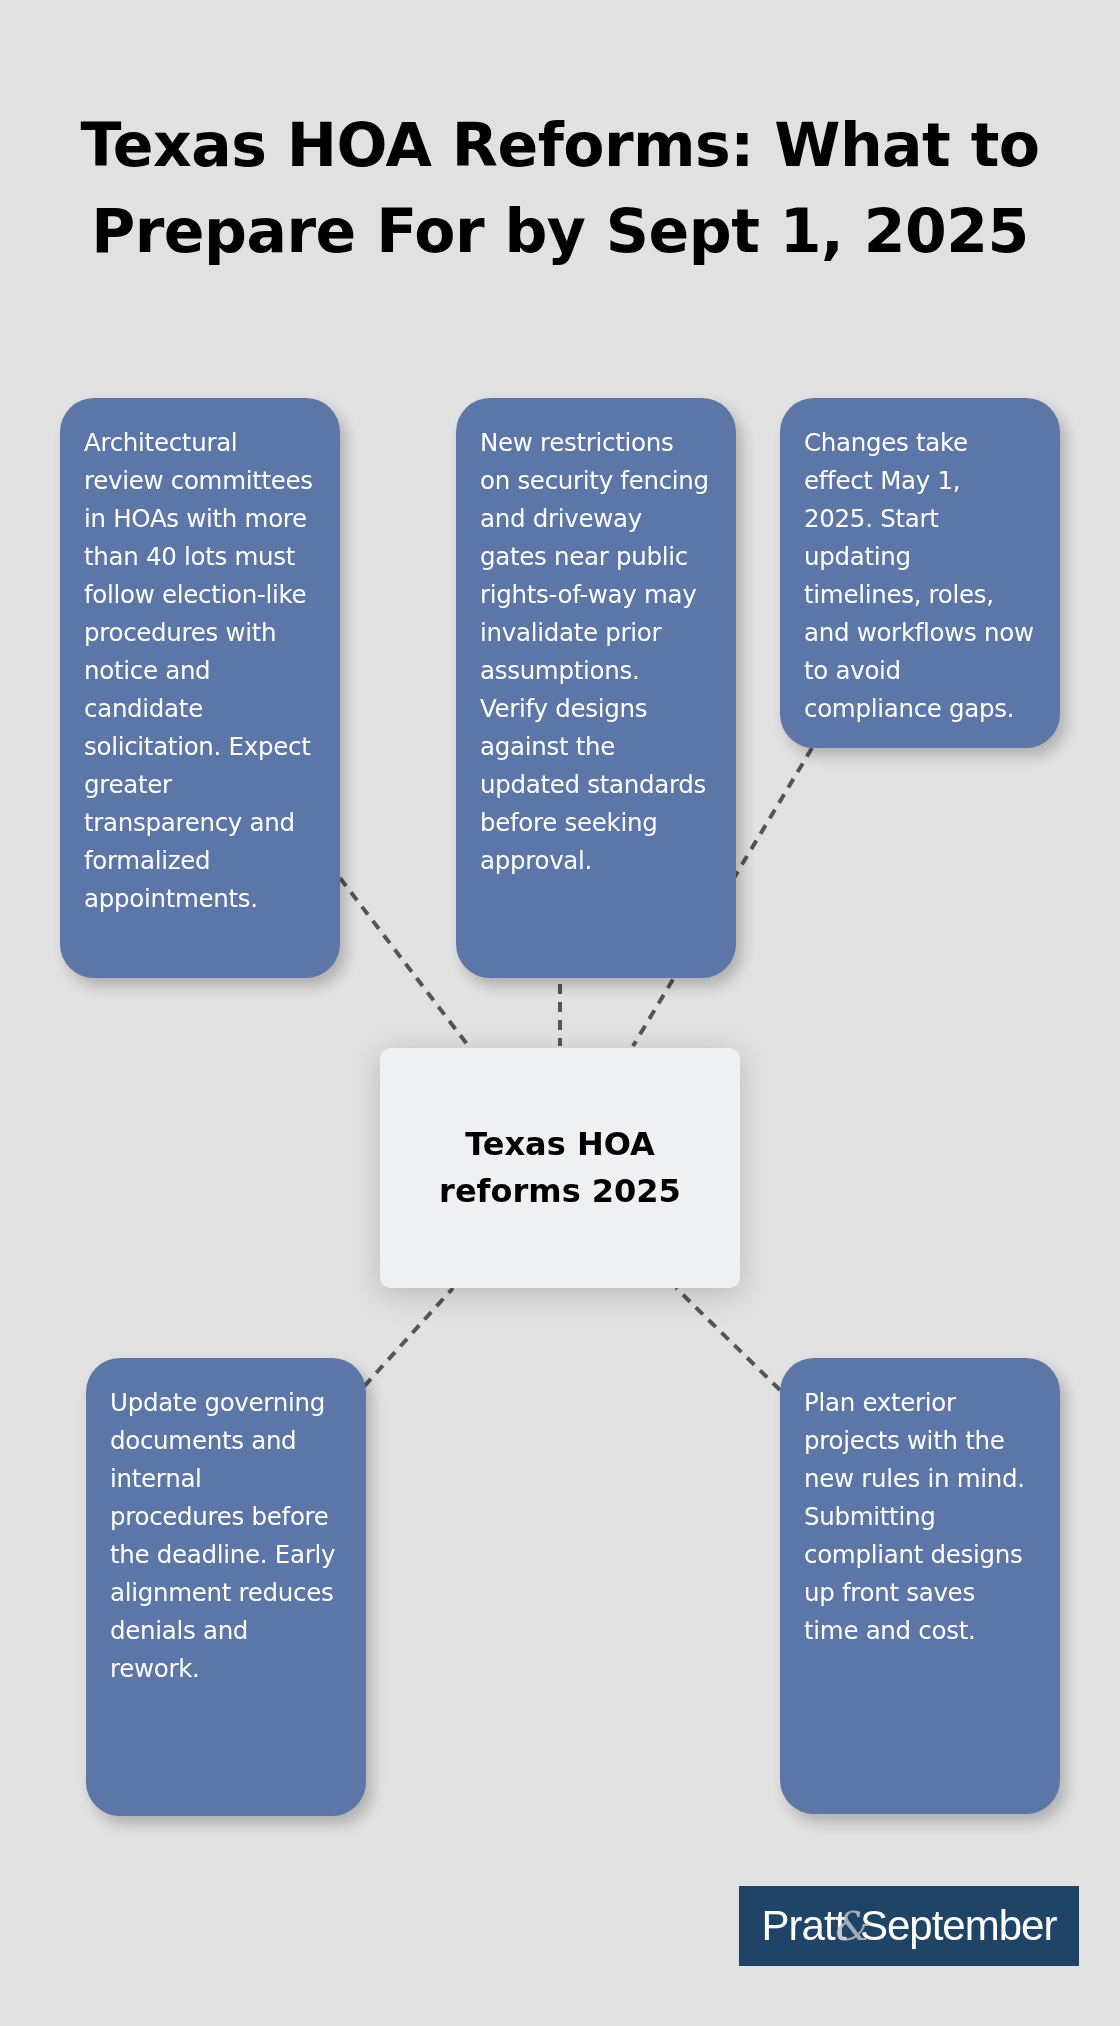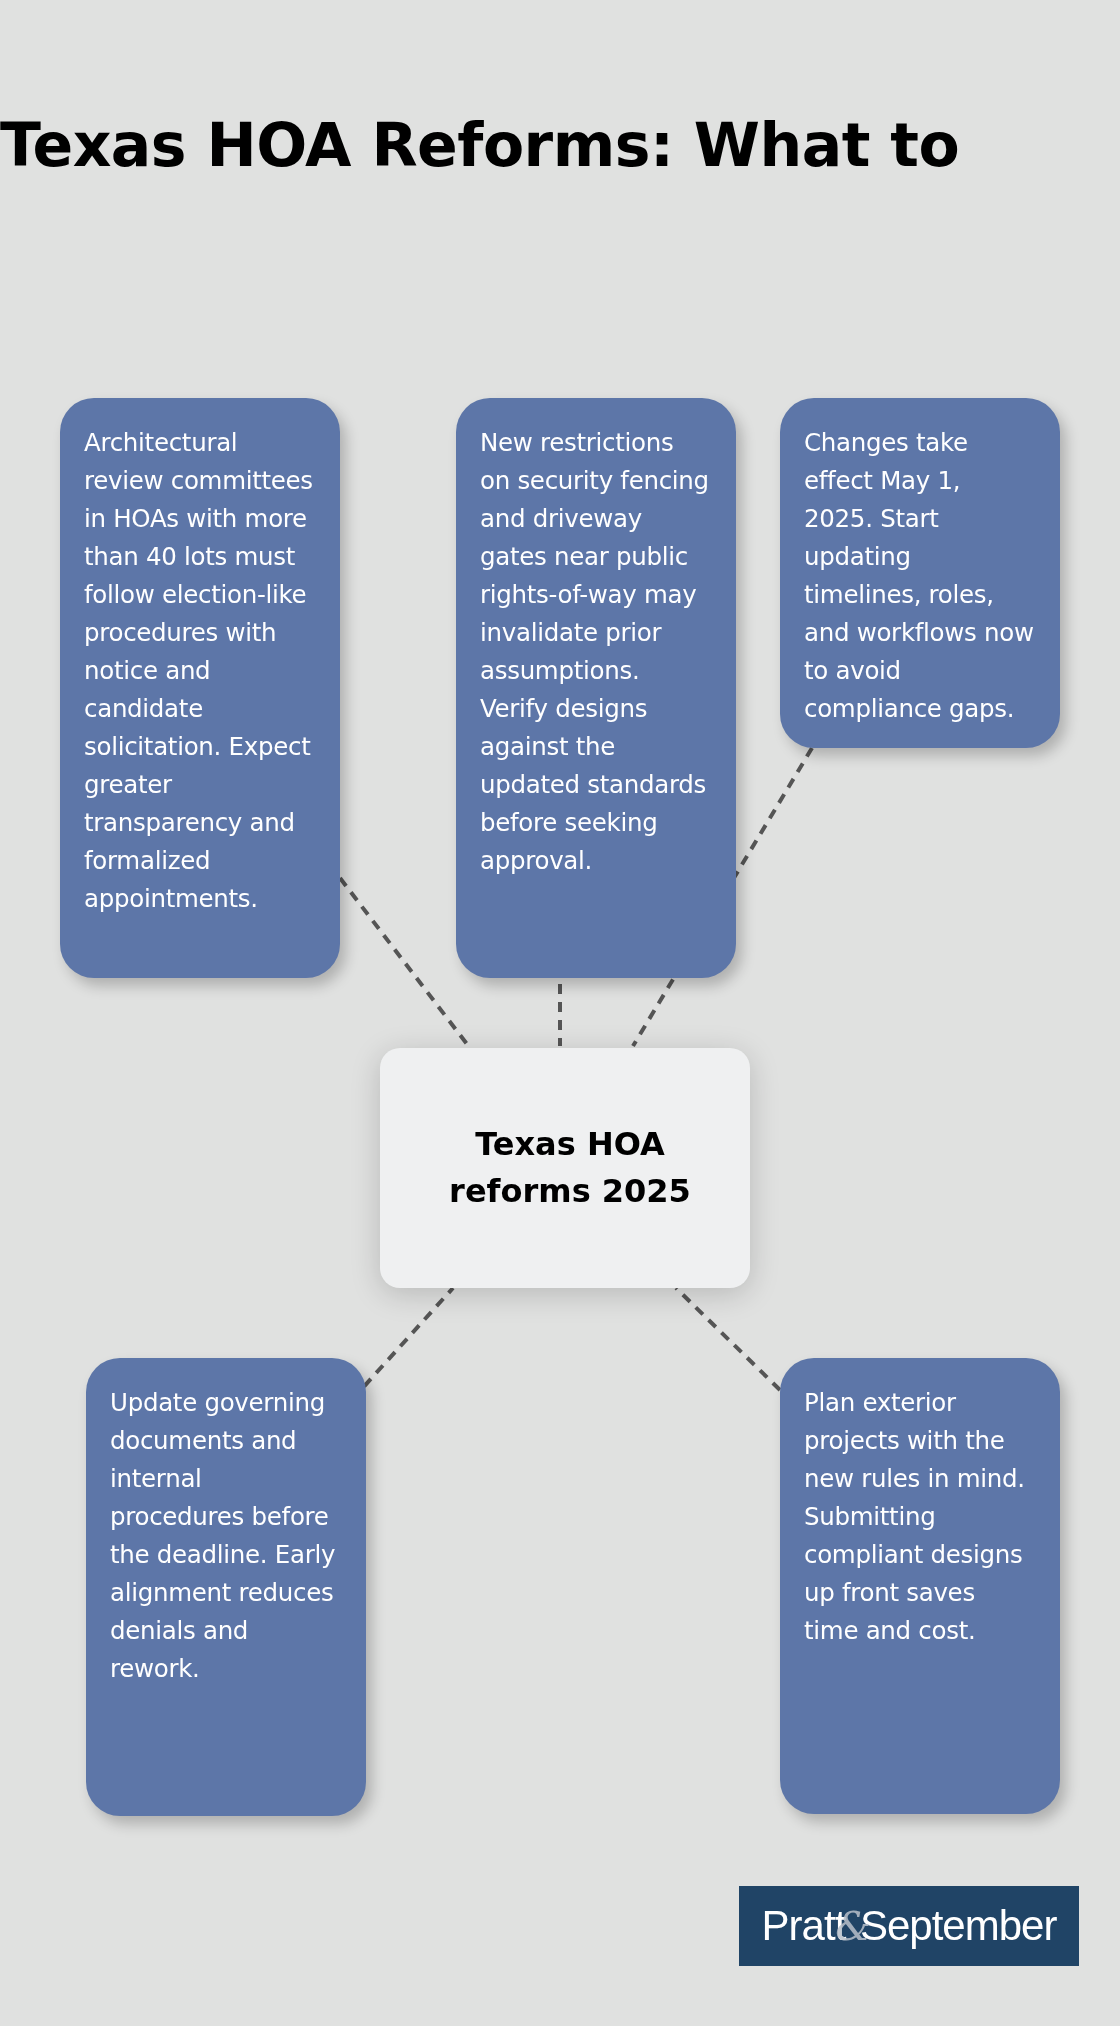--- a/index.html
+++ b/index.html
@@ -5,21 +5,21 @@
   html, body { margin: 0; padding: 0; }
   body {
     width: 1120px; height: 2026px;
     background: #E0E1E0;
     position: relative;
     overflow: hidden;
     font-family: "DejaVu Sans", sans-serif;
   }
   .title {
     position: absolute; left: 0; top: 102px; width: 1120px;
-    text-align: left;
+    text-align: center;
     font-weight: bold;
     font-size: 60px;
     line-height: 86px;
     color: #000;
     letter-spacing: -0.5px;
   }
   .connectors { position: absolute; left: 0; top: 0; width: 1120px; height: 2026px; }
   .card {
     position: absolute;
     width: 280px;
@@ -30,29 +30,28 @@
     padding: 26px 26px 22px 24px;
     color: #FFFFFF;
     font-size: 24.5px;
     line-height: 38px;
     letter-spacing: -0.3px;
   }
   .center {
     position: absolute;
     left: 380px; top: 1048px; width: 360px; height: 240px;
     background: #EFF0F1;
-    border-radius: 20px;
+    border-radius: 10px;
     box-shadow: 0 6px 30px rgba(0,0,0,0.18);
     display: flex; align-items: center; justify-content: center;
     text-align: center;
     font-weight: bold;
     font-size: 32px;
     line-height: 47px;
     color: #000;
-    padding-left: 10px;
   }
   .logo {
     position: absolute;
     left: 720px; top: 1886px; width: 340px; height: 80px;
     background: #204466;
     display: flex; align-items: center; justify-content: center;
     color: #FFFFFF;
     font-family: "Liberation Sans", sans-serif;
     font-size: 42px;
     letter-spacing: -1px;
@@ -65,20 +64,21 @@
     font-size: 40px;
     margin: 0 -10px;
     opacity: 0.85;
   }
 </style>
 </head>
 <body>
 
 <div class="title">
   <div>Texas HOA Reforms: What to</div>
+  <div>Prepare For by Sept 1, 2025</div>
 </div>
 
 <svg class="connectors" viewBox="0 0 1120 2026">
   <g stroke="#555555" stroke-width="4" stroke-dasharray="10 8" fill="none">
     <line x1="340" y1="878" x2="470" y2="1048"></line>
     <line x1="560" y1="984" x2="560" y2="1046"></line>
     <line x1="812" y1="748" x2="633" y2="1046"></line>
     <line x1="340" y1="1413" x2="453" y2="1288"></line>
     <line x1="780" y1="1390" x2="676" y2="1288"></line>
   </g>

